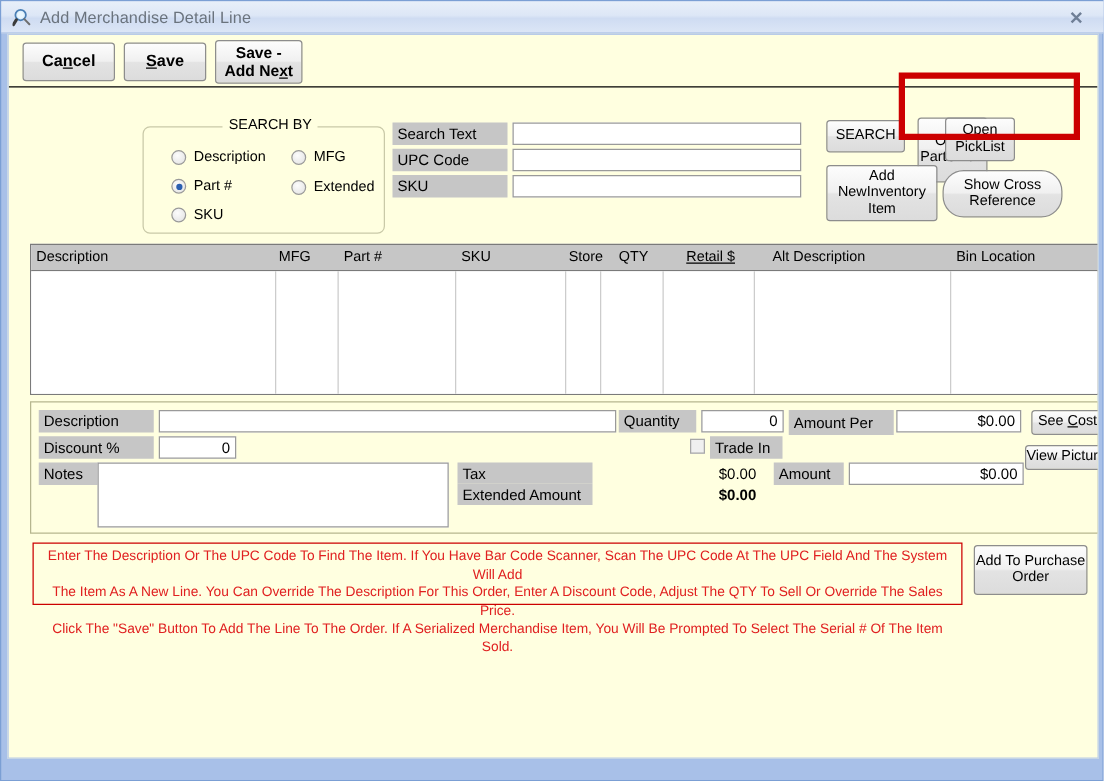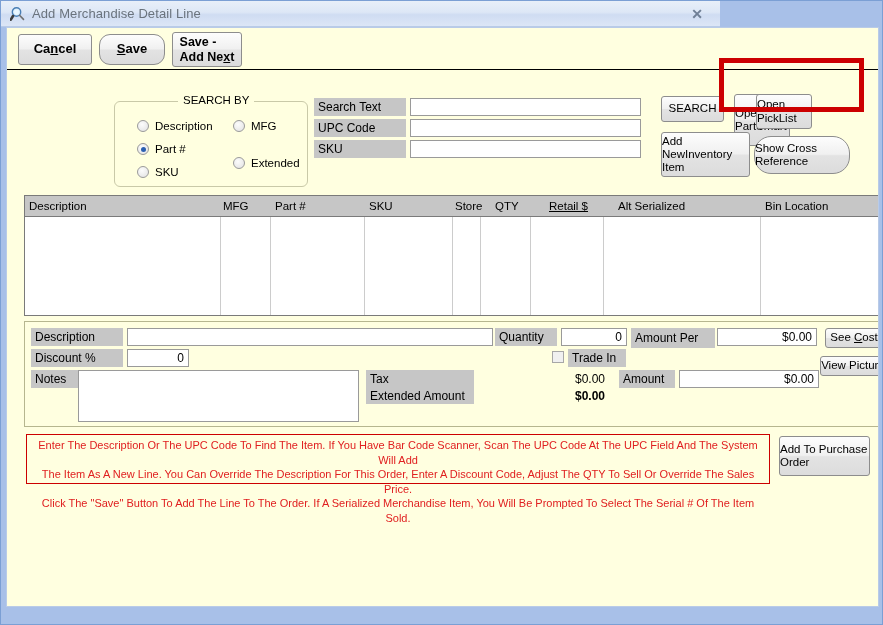--- a/index.html
+++ b/index.html
@@ -25,21 +25,21 @@
     position: absolute;
     left: 0; top: 0;
     width: 883px; height: 625px;
     box-sizing: border-box;
     background: #a8c0e8;
     border: 1px solid #7b9fd4;
   }
   .titlebar {
     position: absolute;
     left: 0; top: 0;
-    width: 719px; height: 26px;
+    width: 883px; height: 26px;
     box-sizing: border-box;
     background: linear-gradient(to bottom, #e8eff9 0%, #dde7f6 45%, #cfdcf2 55%, #dce6f6 100%);
     border-bottom: 1px solid #b9cbe7;
   }
   .title-icon {
     position: absolute;
     left: 9px; top: 5px;
     width: 16px; height: 16px;
   }
   .title-text {
@@ -83,31 +83,32 @@
     box-sizing: border-box;
   }
   .btn {
     position: absolute;
     box-sizing: border-box;
     background: linear-gradient(to bottom, #fdfdfd 0%, #f0f0f0 48%, #e3e3e3 52%, #dcdcdc 100%);
     border: 1px solid #8d8d8d;
     border-radius: 3px;
     color: #000;
     font-size: 12px;
+    text-align: center;
     cursor: default;
     display: flex;
     align-items: center;
     justify-content: center;
     line-height: 1.15;
     font-family: "Liberation Sans", sans-serif;
   }
   .btn span u { text-decoration: underline; }
 
   #btn-cancel { left: 11px; top: 6px; width: 74px; height: 31px; font-size: 13px; font-weight: bold; }
-  #btn-save   { left: 92px; top: 6px; width: 66px; height: 31px; font-size: 13px; font-weight: bold; border-radius: 11px; }
+  #btn-save   { left: 92px; top: 6px; width: 66px; height: 31px; font-size: 13px; font-weight: bold; }
   #btn-savenext { left: 165px; top: 4px; width: 70px; height: 35px; font-size: 12.5px; font-weight: bold; }
 
   
   .searchby-group {
     position: absolute;
     left: 107px; top: 73px;
     width: 194px; height: 86px;
     border: 1px solid #c9c9a8;
     border-radius: 6px;
     background: #ffffe0;
@@ -305,21 +306,21 @@
           <span class="radio-label">Description</span>
         </div>
         <div class="radio-row" style="left:118px; top:18px;">
           <span class="radio"></span>
           <span class="radio-label">MFG</span>
         </div>
         <div class="radio-row" style="left:22px; top:41px;">
           <span class="radio checked"></span>
           <span class="radio-label">Part #</span>
         </div>
-        <div class="radio-row" style="left:118px; top:55px;">
+        <div class="radio-row" style="left:118px; top:42px;">
           <span class="radio"></span>
           <span class="radio-label">Extended</span>
         </div>
         <div class="radio-row" style="left:22px; top:64px;">
           <span class="radio"></span>
           <span class="radio-label">SKU</span>
         </div>
       </div>
 
       <div class="field-label" style="left:307px; top:70px; width:92px; height:18px;">Search Text</div>
@@ -339,21 +340,21 @@
 
       <div class="grid-wrap">
         <div class="grid-header">
           <span class="col" style="left:4px;">Description</span>
           <span class="col" style="left:198px;">MFG</span>
           <span class="col" style="left:250px;">Part #</span>
           <span class="col" style="left:344px;">SKU</span>
           <span class="col" style="left:430px;">Store</span>
           <span class="col" style="left:470px;">QTY</span>
           <span class="col" style="left:524px;text-decoration:underline;">Retail $</span>
-          <span class="col" style="left:593px;">Alt Serialized</span>
+          <span class="col" style="left:593px;">Alt Description</span>
           <span class="col" style="left:740px;">Bin Location</span>
         </div>
         <div class="grid-body">
           <span class="grid-sep" style="left:195px;"></span>
           <span class="grid-sep" style="left:245px;"></span>
           <span class="grid-sep" style="left:339px;"></span>
           <span class="grid-sep" style="left:427px;"></span>
           <span class="grid-sep" style="left:455px;"></span>
           <span class="grid-sep" style="left:505px;"></span>
           <span class="grid-sep" style="left:578px;"></span>

